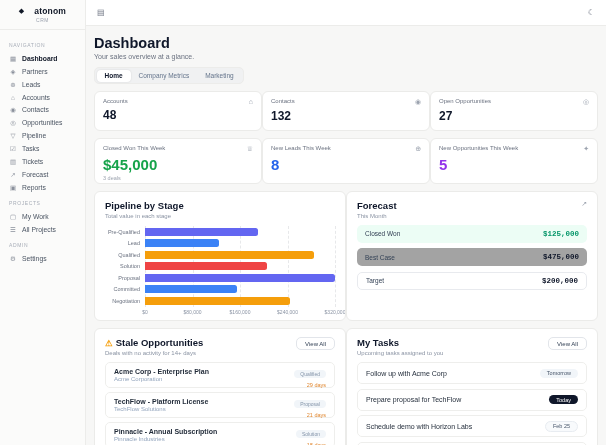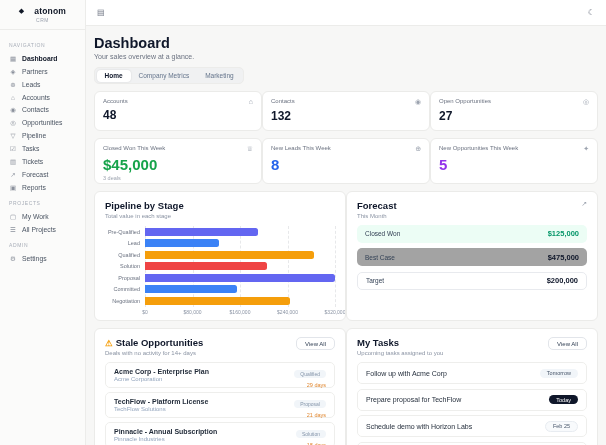--- a/index.html
+++ b/index.html
@@ -58,21 +58,21 @@
   .plot-wrap { position:relative; }
   .gridline { position:absolute; top:0; bottom:0; width:0; border-left:1px dashed #e7e8ea; }
   .bar-track { flex:1; position:relative; height:8px; }
   .bar { height:8px; border-radius:0 2.5px 2.5px 0; position:relative; z-index:2; }
   .x-axis { position:relative; height:8px; margin-top:2px; }
   .x-tick { position:absolute; transform:translateX(-50%); font-size:5px; color:#8a93a3; white-space:nowrap; }
 
   
   .forecast-row { display:flex; justify-content:space-between; align-items:center; height:18px; border-radius:5px; padding:0 8px; margin-top:5.5px; }
   .forecast-label { font-size:6.5px; color:#334155; }
-  .forecast-value { font-size:7.5px; font-weight:bold; }
+  .forecast-value { font-size:7.5px; font-weight:bold;font-family:Liberation Mono, monospace; }
 
   .view-all-btn { font-size:6px; color:#334155; background:#ffffff; border:1px solid #e2e5ea; border-radius:5px; padding:2.5px 8px; cursor:pointer; }
 
   .warn-icon { color:#f59e0b; font-size:8.5px; margin-right:3px; }
 
   .list { margin-top:6px; }
   .opp-item { display:flex; justify-content:space-between; align-items:center; border:1px solid #eeeeec; border-radius:5px; padding:3px 8px; margin-bottom:4px; height:26px; cursor:pointer; }
   .opp-name { font-size:7px; font-weight:bold; color:#1f2937; }
   .opp-company { font-size:6px; color:#93a5bd; margin-top:1.5px; }
   .opp-right { text-align:right; }

